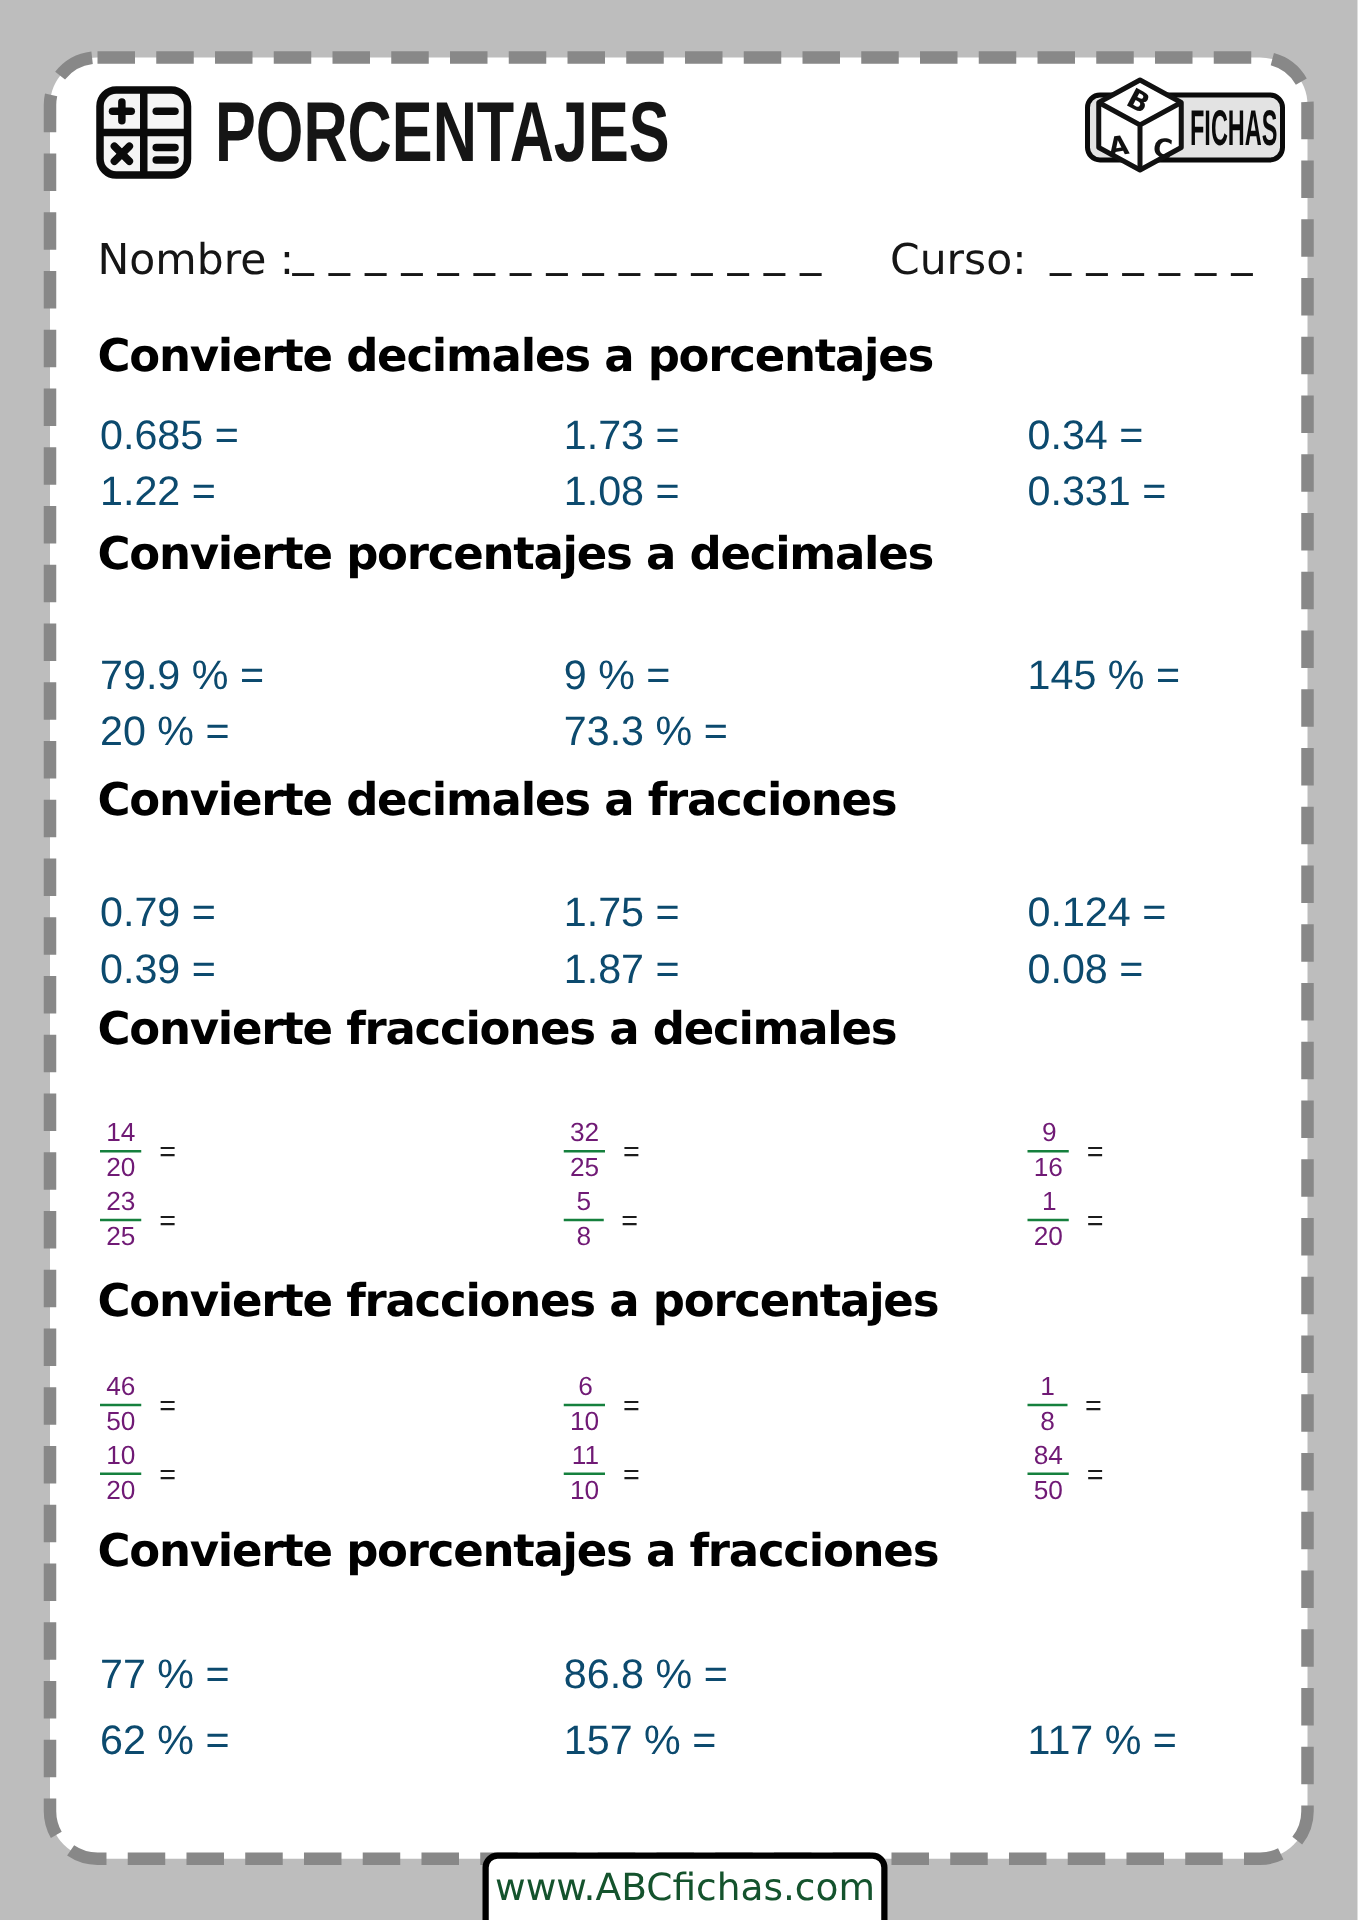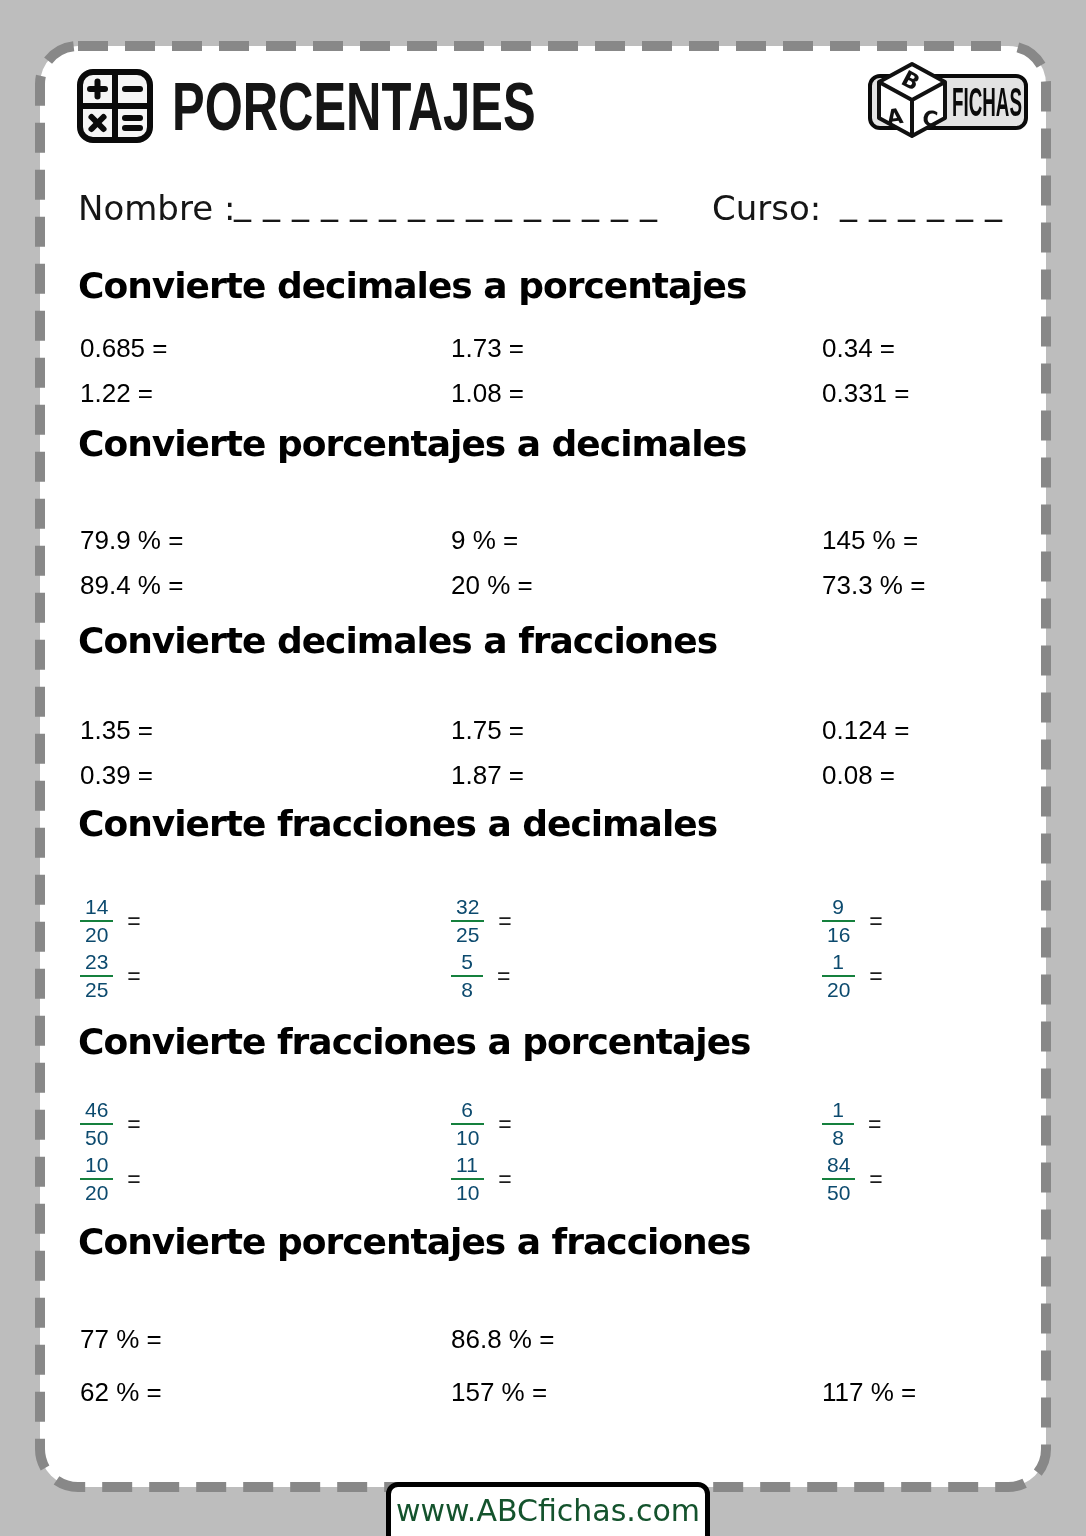--- a/index.html
+++ b/index.html
@@ -37,37 +37,37 @@
     font-family:"DejaVu Sans",sans-serif;font-weight:bold;font-size:36px;
     letter-spacing:-1px;color:#000;
   }
   .h1{top:264px;} .h2{top:422px;} .h3{top:619px;}
   .h4{top:802px;} .h5{top:1020px;} .h6{top:1220px;}
 
   
   .row{
     position:absolute;left:80px;width:960px;
     display:grid;grid-template-columns:371px 371px 371px;
-    font-size:26px;line-height:34px;color:#000000;
+    font-size:33px;line-height:34px;color:#0c4a6e;
   }
   .r1a{top:331px;} .r1b{top:376px;}
   .r2a{top:523px;} .r2b{top:568px;}
   .r3a{top:713px;} .r3b{top:758px;}
   .r6a{top:1322px;} .r6b{top:1375px;}
 
   
   .frow{
     position:absolute;left:80px;width:960px;
     display:grid;grid-template-columns:371px 371px 371px;
   }
   .fr4a{top:895px;} .fr4b{top:950px;}
   .fr5a{top:1098px;} .fr5b{top:1153px;}
   .fracwrap{display:inline-flex;align-items:center;}
-  .frac{display:inline-flex;flex-direction:column;align-items:flex-start;
-        font-size:21px;line-height:24px;color:#0c4a6e;}
+  .frac{display:inline-flex;flex-direction:column;align-items:flex-end;
+        font-size:21px;line-height:24px;color:#701a75;}
   .frac .den{border-top:2px solid #15803d;padding:1px 5px 0 5px;min-width:22px;text-align:center;}
   .frac .num{padding:0 5px 1px 5px;min-width:22px;text-align:center;}
   .frac-eq{font-size:23px;margin-left:14px;color:#1c1c1c;}
 
   
   .footer-badge{
     position:absolute;left:386px;top:1482px;width:314px;height:70px;
     background:#fff;border:5px solid #000;border-radius:12px;
     display:flex;justify-content:center;align-items:flex-start;
   }
@@ -125,28 +125,27 @@
   <span>0.331 =</span>
 </div>
 
 <div class="heading h2">Convierte porcentajes a decimales</div>
 <div class="row r2a">
   <span>79.9 % =</span>
   <span>9 % =</span>
   <span>145 % =</span>
 </div>
 <div class="row r2b">
-  <span>89.4 % =</span>
   <span>20 % =</span>
   <span>73.3 % =</span>
 </div>
 
 <div class="heading h3">Convierte decimales a fracciones</div>
 <div class="row r3a">
-  <span>1.35 =</span>
+  <span>0.79 =</span>
   <span>1.75 =</span>
   <span>0.124 =</span>
 </div>
 <div class="row r3b">
   <span>0.39 =</span>
   <span>1.87 =</span>
   <span>0.08 =</span>
 </div>
 
 <div class="heading h4">Convierte fracciones a decimales</div>

